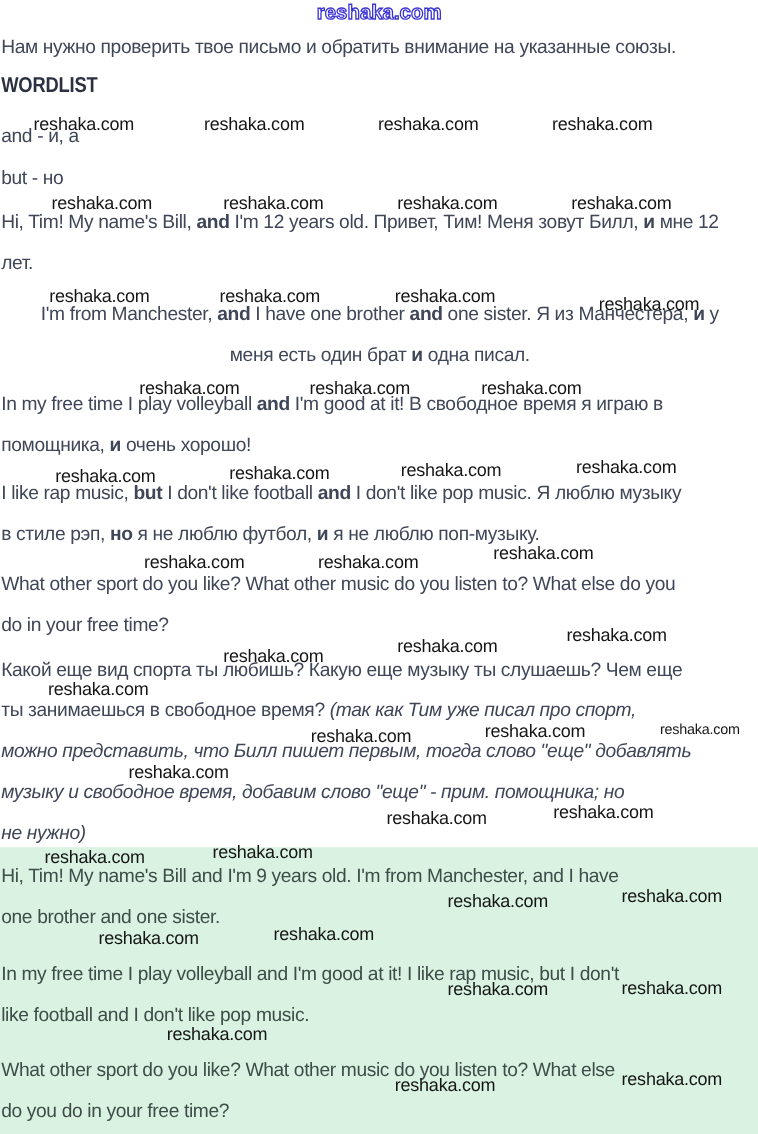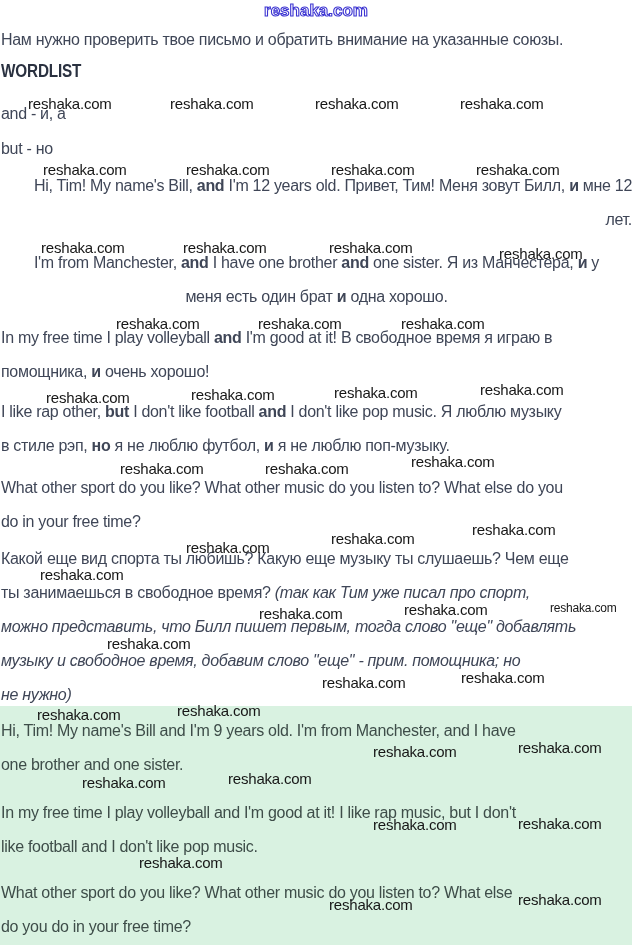--- a/index.html
+++ b/index.html
@@ -34,21 +34,21 @@
     margin-bottom:9px;
     display:inline-block;
     font-size:18px; font-weight:700; line-height:34px;
     color:#2a3140;
     transform:scaleX(0.85); transform-origin:left center;
     letter-spacing:-0.2px;
   }
   .wordlist-entry-and { margin-bottom:1px; }
   .wordlist-entry-but { margin-bottom:3px; }
 
-  .letter-check .para:nth-child(1){ margin-bottom:9px;text-align:right; }
+  .letter-check .para:nth-child(1){ margin-bottom:9px; }
   .letter-check .para:nth-child(2){ margin-bottom:7px;text-align:center; }
   .letter-check .para:nth-child(3){ margin-bottom:6px; }
   .letter-check .para:nth-child(4){ margin-bottom:8px; }
   .letter-check .para:nth-child(5){ margin-bottom:3px; }
   .letter-check .para:nth-child(6){ margin-bottom:0; }
 
   .answer-block {
     margin-top:-6px;
     margin-left:-1px;
     width:632px;
@@ -89,28 +89,28 @@
       <div class="line"><span>but - но</span></div>
     </div>
 
   <div class="letter-check">
       <div class="para">
         <div class="line"><span>Hi, Tim! My name's Bill, </span><span class="b">and</span><span> I'm 12 years old. Привет, Тим! Меня зовут Билл, </span><span class="b">и</span><span> мне 12</span></div>
         <div class="line"><span>лет.</span></div>
       </div>
       <div class="para">
         <div class="line"><span>I'm from Manchester, </span><span class="b">and</span><span> I have one brother </span><span class="b">and</span><span> one sister. Я из Манчестера, </span><span class="b">и</span><span> у</span></div>
-        <div class="line"><span>меня есть один брат </span><span class="b">и</span><span> одна хорошо.</span></div>
+        <div class="line"><span>меня есть один брат </span><span class="b">и</span><span> одна писал.</span></div>
       </div>
       <div class="para">
         <div class="line"><span>In my free time I play volleyball </span><span class="b">and</span><span> I'm good at it! В свободное время я играю в</span></div>
         <div class="line"><span>помощника, </span><span class="b">и</span><span> очень хорошо!</span></div>
       </div>
       <div class="para">
-        <div class="line"><span>I like rap other, </span><span class="b">but</span><span> I don't like football </span><span class="b">and</span><span> I don't like pop music. Я люблю музыку</span></div>
+        <div class="line"><span>I like rap music, </span><span class="b">but</span><span> I don't like football </span><span class="b">and</span><span> I don't like pop music. Я люблю музыку</span></div>
         <div class="line"><span>в стиле рэп, </span><span class="b">но</span><span> я не люблю футбол, </span><span class="b">и</span><span> я не люблю поп-музыку.</span></div>
       </div>
       <div class="para">
         <div class="line"><span>What other sport do you like? What other music do you listen to? What else do you</span></div>
         <div class="line"><span>do in your free time?</span></div>
       </div>
       <div class="para">
         <div class="line"><span>Какой еще вид спорта ты любишь? Какую еще музыку ты слушаешь? Чем еще</span></div>
         <div class="line"><span>ты занимаешься в свободное время? </span><span class="bi">(так как Тим уже писал про спорт,</span></div>
         <div class="line"><span class="bi">можно представить, что Билл пишет первым, тогда слово "еще" добавлять</span></div>

